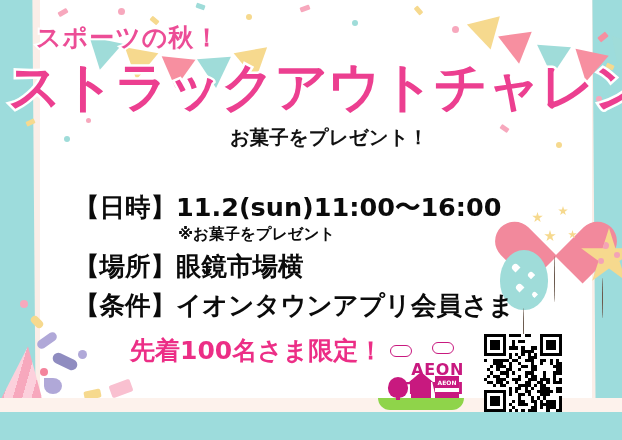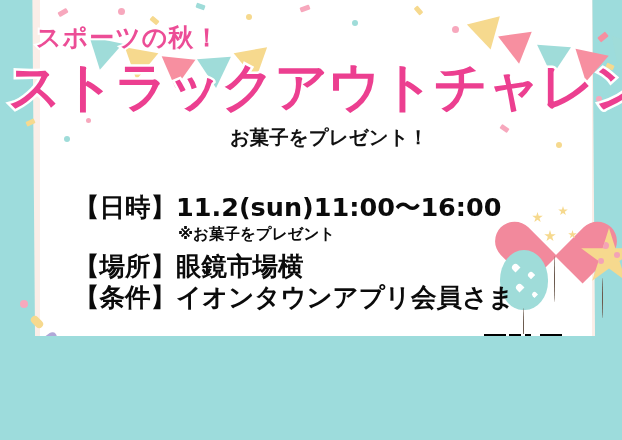--- a/index.html
+++ b/index.html
@@ -10,21 +10,21 @@
     width: 622px;
     height: 440px;
     overflow: hidden;
     font-family: "DejaVu Sans", "Liberation Sans", sans-serif;
     background: #9ddcdc;
   }
 
   #flyer {
     position: relative;
     width: 622px;
-    height: 336px;
+    height: 412px;
     background: #9ddcdc;
     overflow: hidden;
   }
 
   
   .card-cream {
     position: absolute;
     left: 34px;
     top: -10px;
     width: 560px;
@@ -201,21 +201,21 @@
     white-space: nowrap;
   }
   .dnote {
     font-size: 15.5px;
     font-weight: 700;
     color: #0b0b0b;
     margin: 1px 0 6px 104px;
     white-space: nowrap;
   }
   .drow.second { margin-top: 2px; }
-  .drow.third  { }
+  .drow.third  { margin-top: 8px; }
 
   .limited {
     position: absolute;
     left: 130px;
     top: 334px;
     font-size: 25px;
     font-weight: 700;
     color: #ec2e86;
     letter-spacing: 0px;
     white-space: nowrap;

